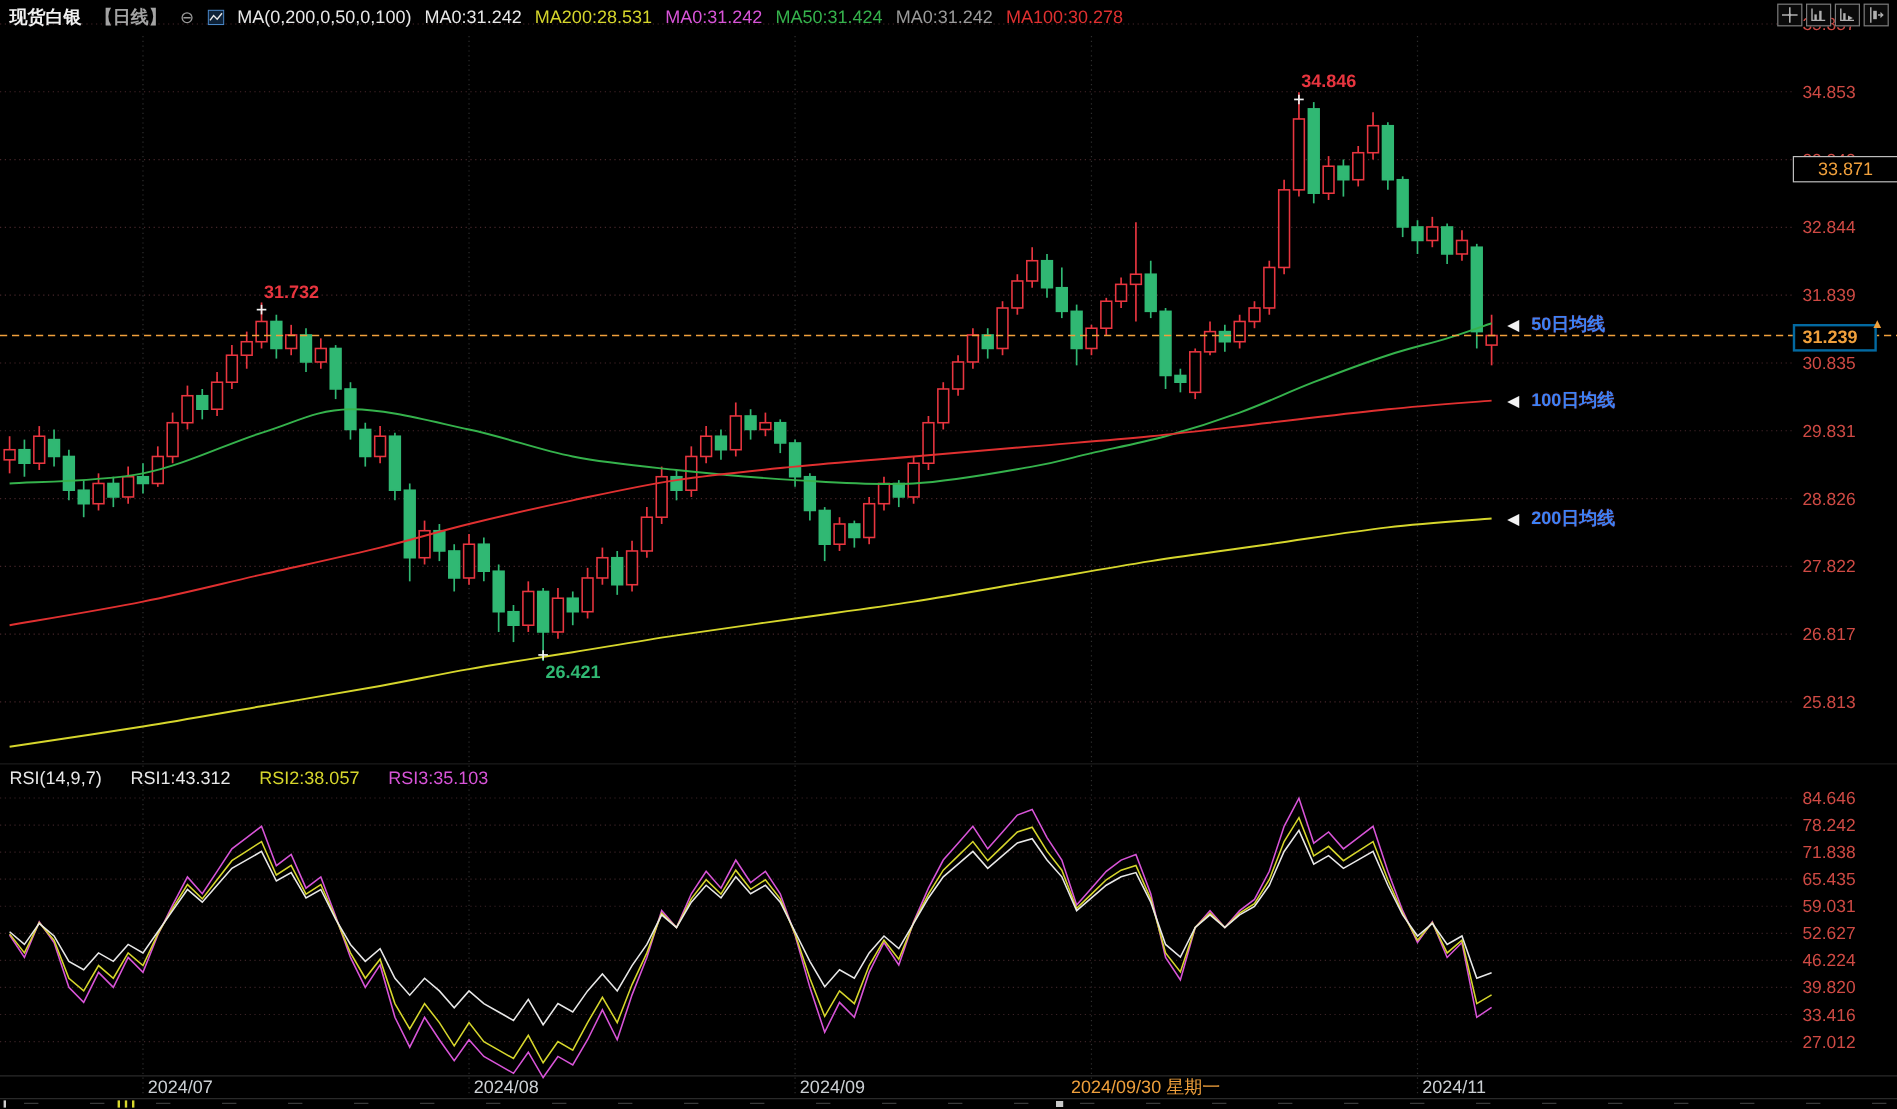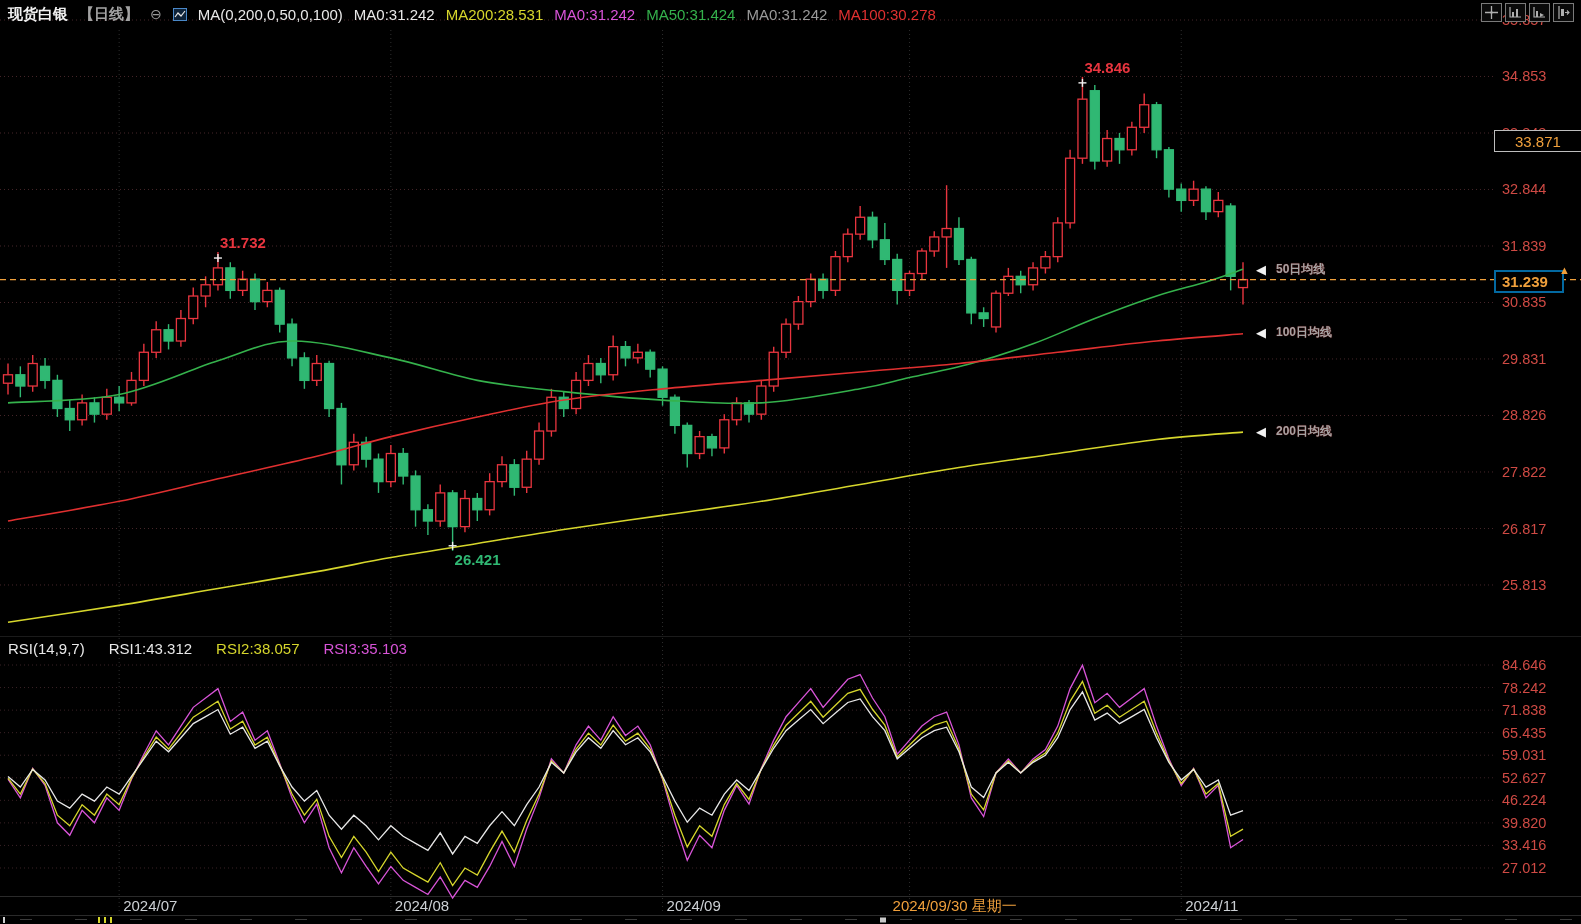--- a/index.html
+++ b/index.html
@@ -15,21 +15,21 @@
   .toolbar{position:absolute;top:3px;left:1481px;display:flex;gap:3px;z-index:6;}
   .tool-btn{width:21px;height:19px;border:1px solid #7a7a7a;background:#0a0a0a;display:flex;
             align-items:center;justify-content:center;padding:0;cursor:pointer;}
   .axis-box{position:absolute;background:#000;color:#f0a03c;display:flex;align-items:center;
             padding-left:6px;font-size:15px;z-index:4;}
   .price-box{border:2px solid #0369a1;width:60px;height:19px;font-weight:bold;}
   .marker-box{border:1px solid #bdbdbd;width:66px;height:20px;}
   .up-arrow{position:absolute;color:#f0a03c;font-size:11px;z-index:4;line-height:10px;text-align:center;}
   .ma-tag{position:absolute;display:flex;align-items:center;gap:10px;z-index:4;}
   .ma-tag .arr{color:#f2f2f2;font-size:13px;}
-  .ma-tag .txt{color:#a3a3a3;font-weight:bold;font-size:12px;text-shadow:0 0 1px #801010;}
+  .ma-tag .txt{color:#3b82f6;font-weight:bold;font-size:15px;text-shadow:0 0 1px #801010;}
   .rsi-bar{position:absolute;left:8px;top:640px;display:flex;gap:24px;font-size:15px;z-index:4;white-space:nowrap;}
   .watermark{position:absolute;left:1398px;top:850px;font-size:46px;color:#e4e4e4;opacity:.92;
              letter-spacing:2px;z-index:4;}
 </style>
 </head>
 <body>
 
 <div class="stage">
 
   <svg id="chart-svg" width="1581" height="924">

